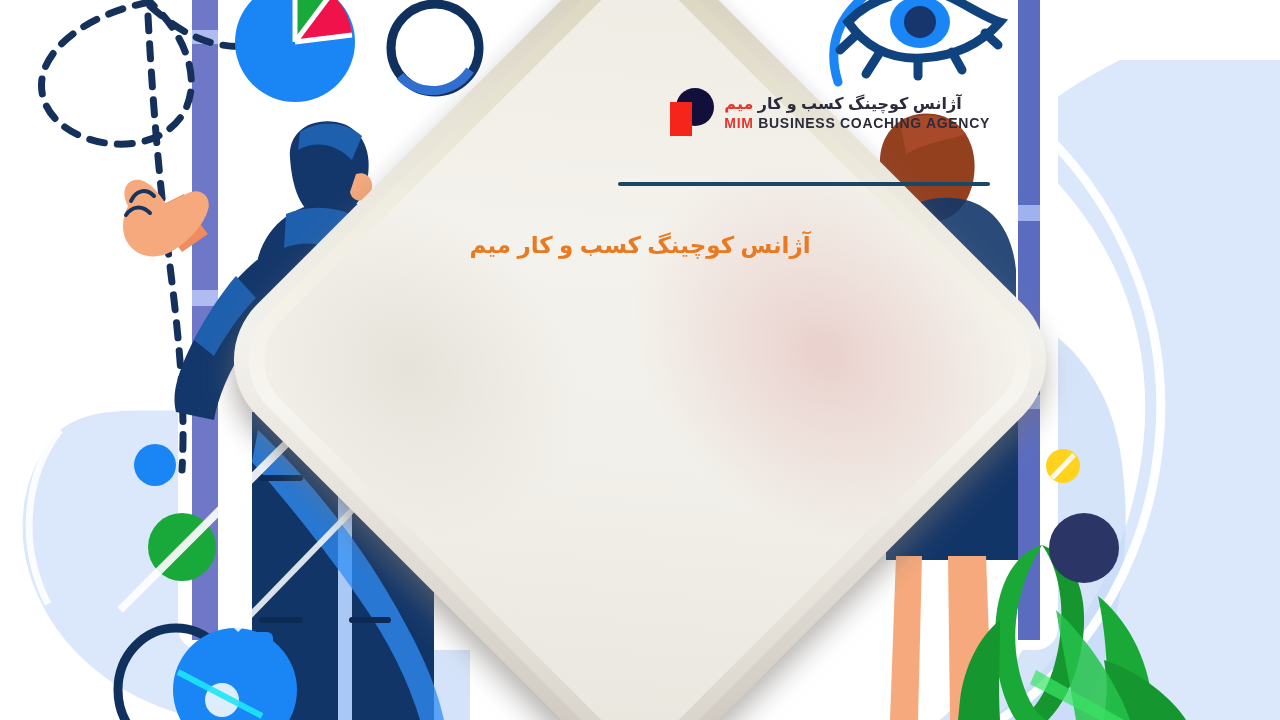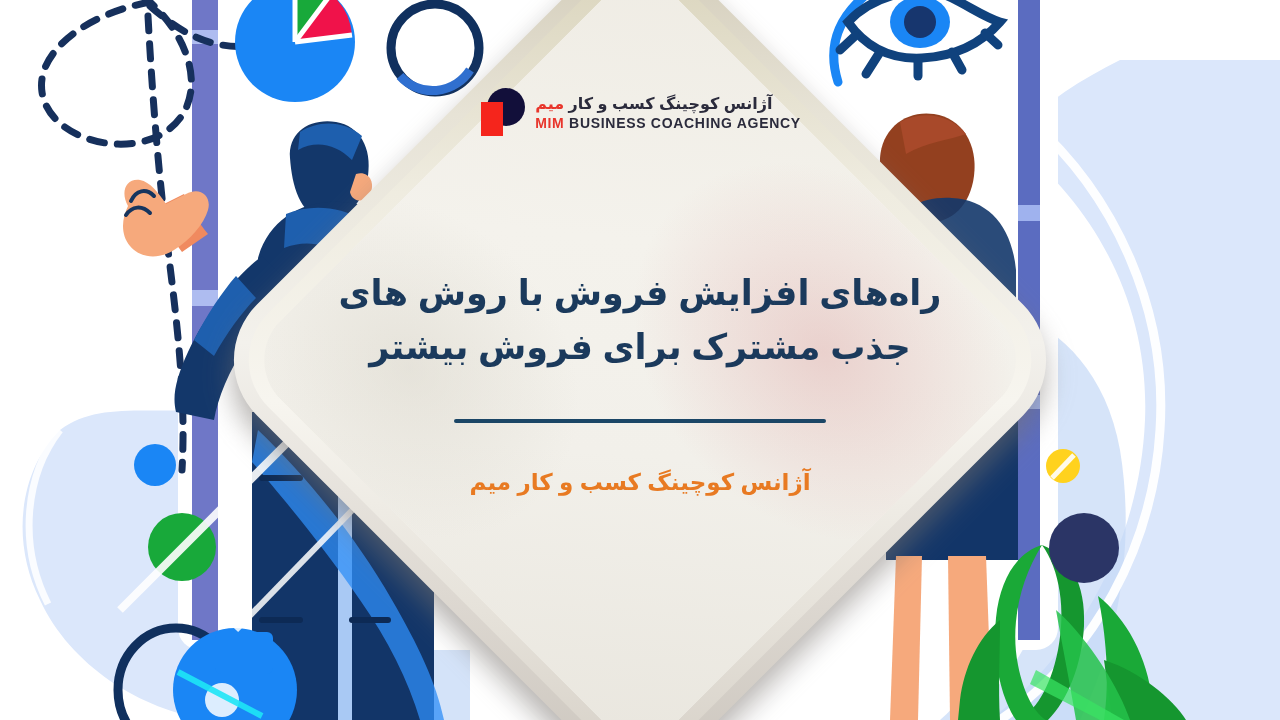--- a/index.html
+++ b/index.html
@@ -42,21 +42,21 @@
     background:
       radial-gradient(ellipse 60% 48% at 72% 26%, rgba(226,182,180,.55) 0%, rgba(226,182,180,0) 62%),
       radial-gradient(ellipse 55% 45% at 22% 80%, rgba(214,210,198,.45) 0%, rgba(214,210,198,0) 60%),
       linear-gradient(140deg,#efece4 0%,#f4f2ec 35%,#f2f0ea 62%,#e9e6de 100%);
   }
   .card-content{
     position:absolute;
     left:640px;top:360px;
     width:700px;height:700px;
     margin-left:-350px;margin-top:-350px;
-    display:flex;flex-direction:column;align-items:center;
+    display:flex;flex-direction:column;
     justify-content:flex-start;
     padding-top:78px;
     box-sizing:border-box;
     direction:rtl;
   }
 
   
   .logo{display:flex;align-items:center;gap:10px;margin-bottom:0;}
   .logo-text{display:flex;flex-direction:column;align-items:flex-end;line-height:1;}
   .logo-fa{font-size:16px;font-weight:bold;color:#2b2b3c;letter-spacing:0;white-space:nowrap;}
@@ -258,21 +258,20 @@
       <div class="logo-text">
         <div class="logo-fa"><span>آژانس کوچینگ کسب و کار </span><span class="accent">میم</span></div>
         <div class="logo-en"><span class="accent">MIM</span><span> BUSINESS COACHING AGENCY</span></div>
       </div>
       <div class="logo-mark">
         <div class="circ"></div>
         <div class="rect"></div>
       </div>
     </div>
 
-    <div class="headline">راه‌های افزایش فروش با روش های جذب مشترک برای فروش بیشتر</div>
 
     <div class="divider"></div>
 
     <div class="subtitle">آژانس کوچینگ کسب و کار میم</div>
 
 
   </div>
 
 </div>
 

